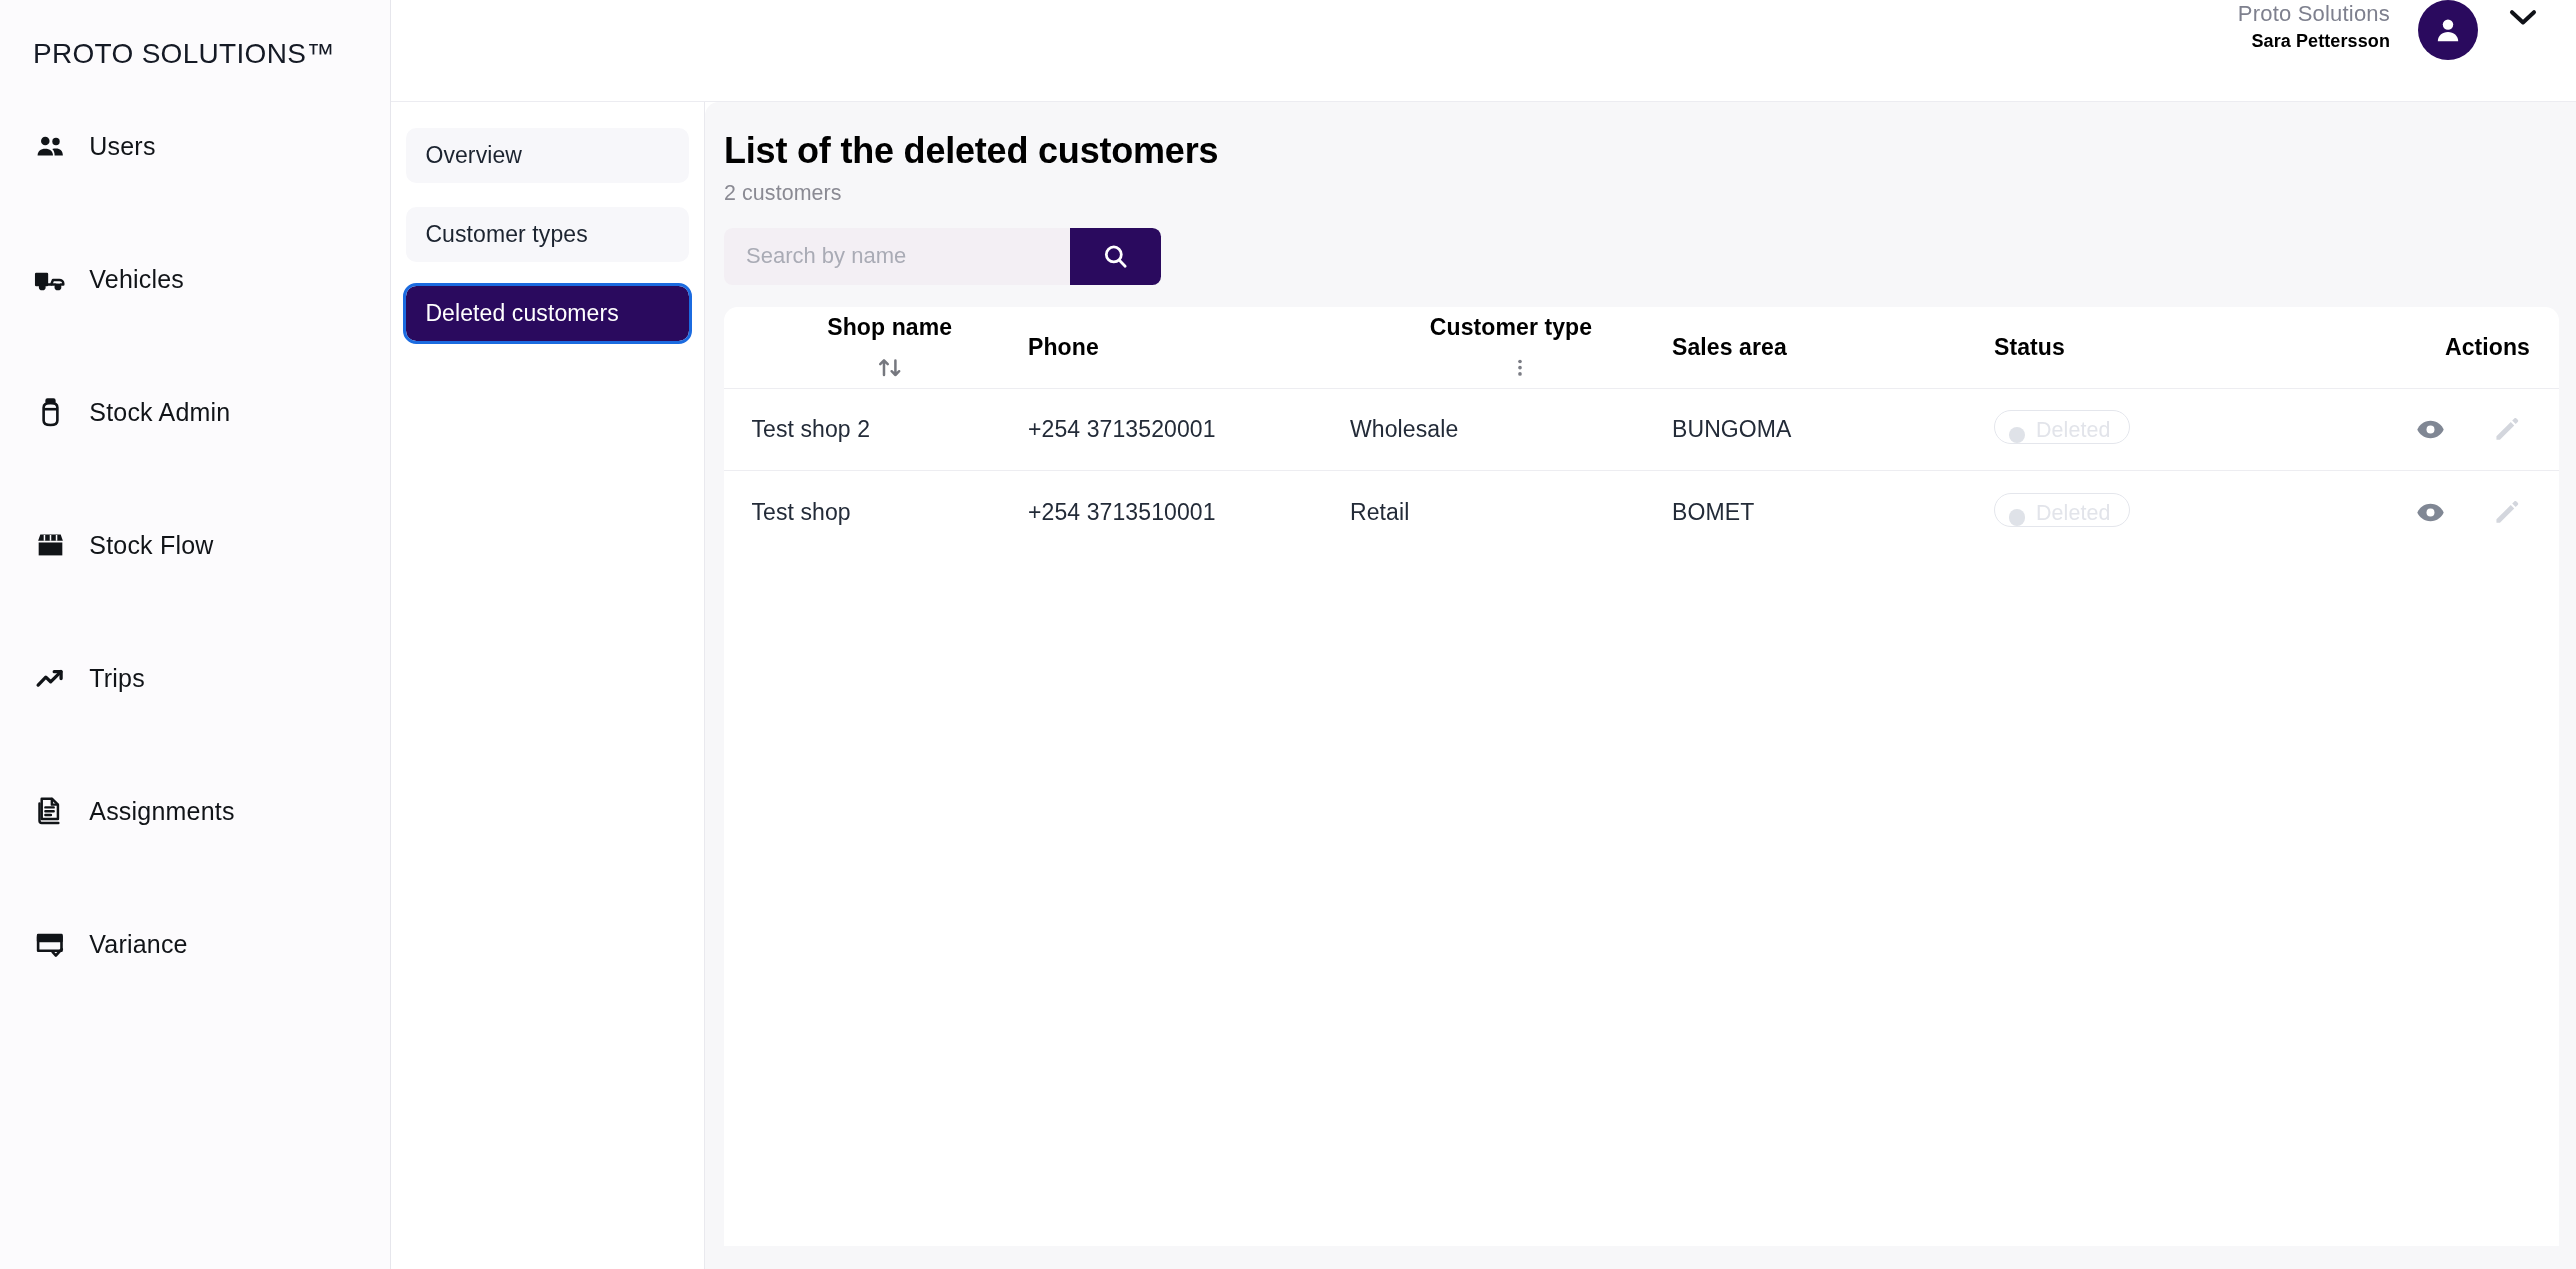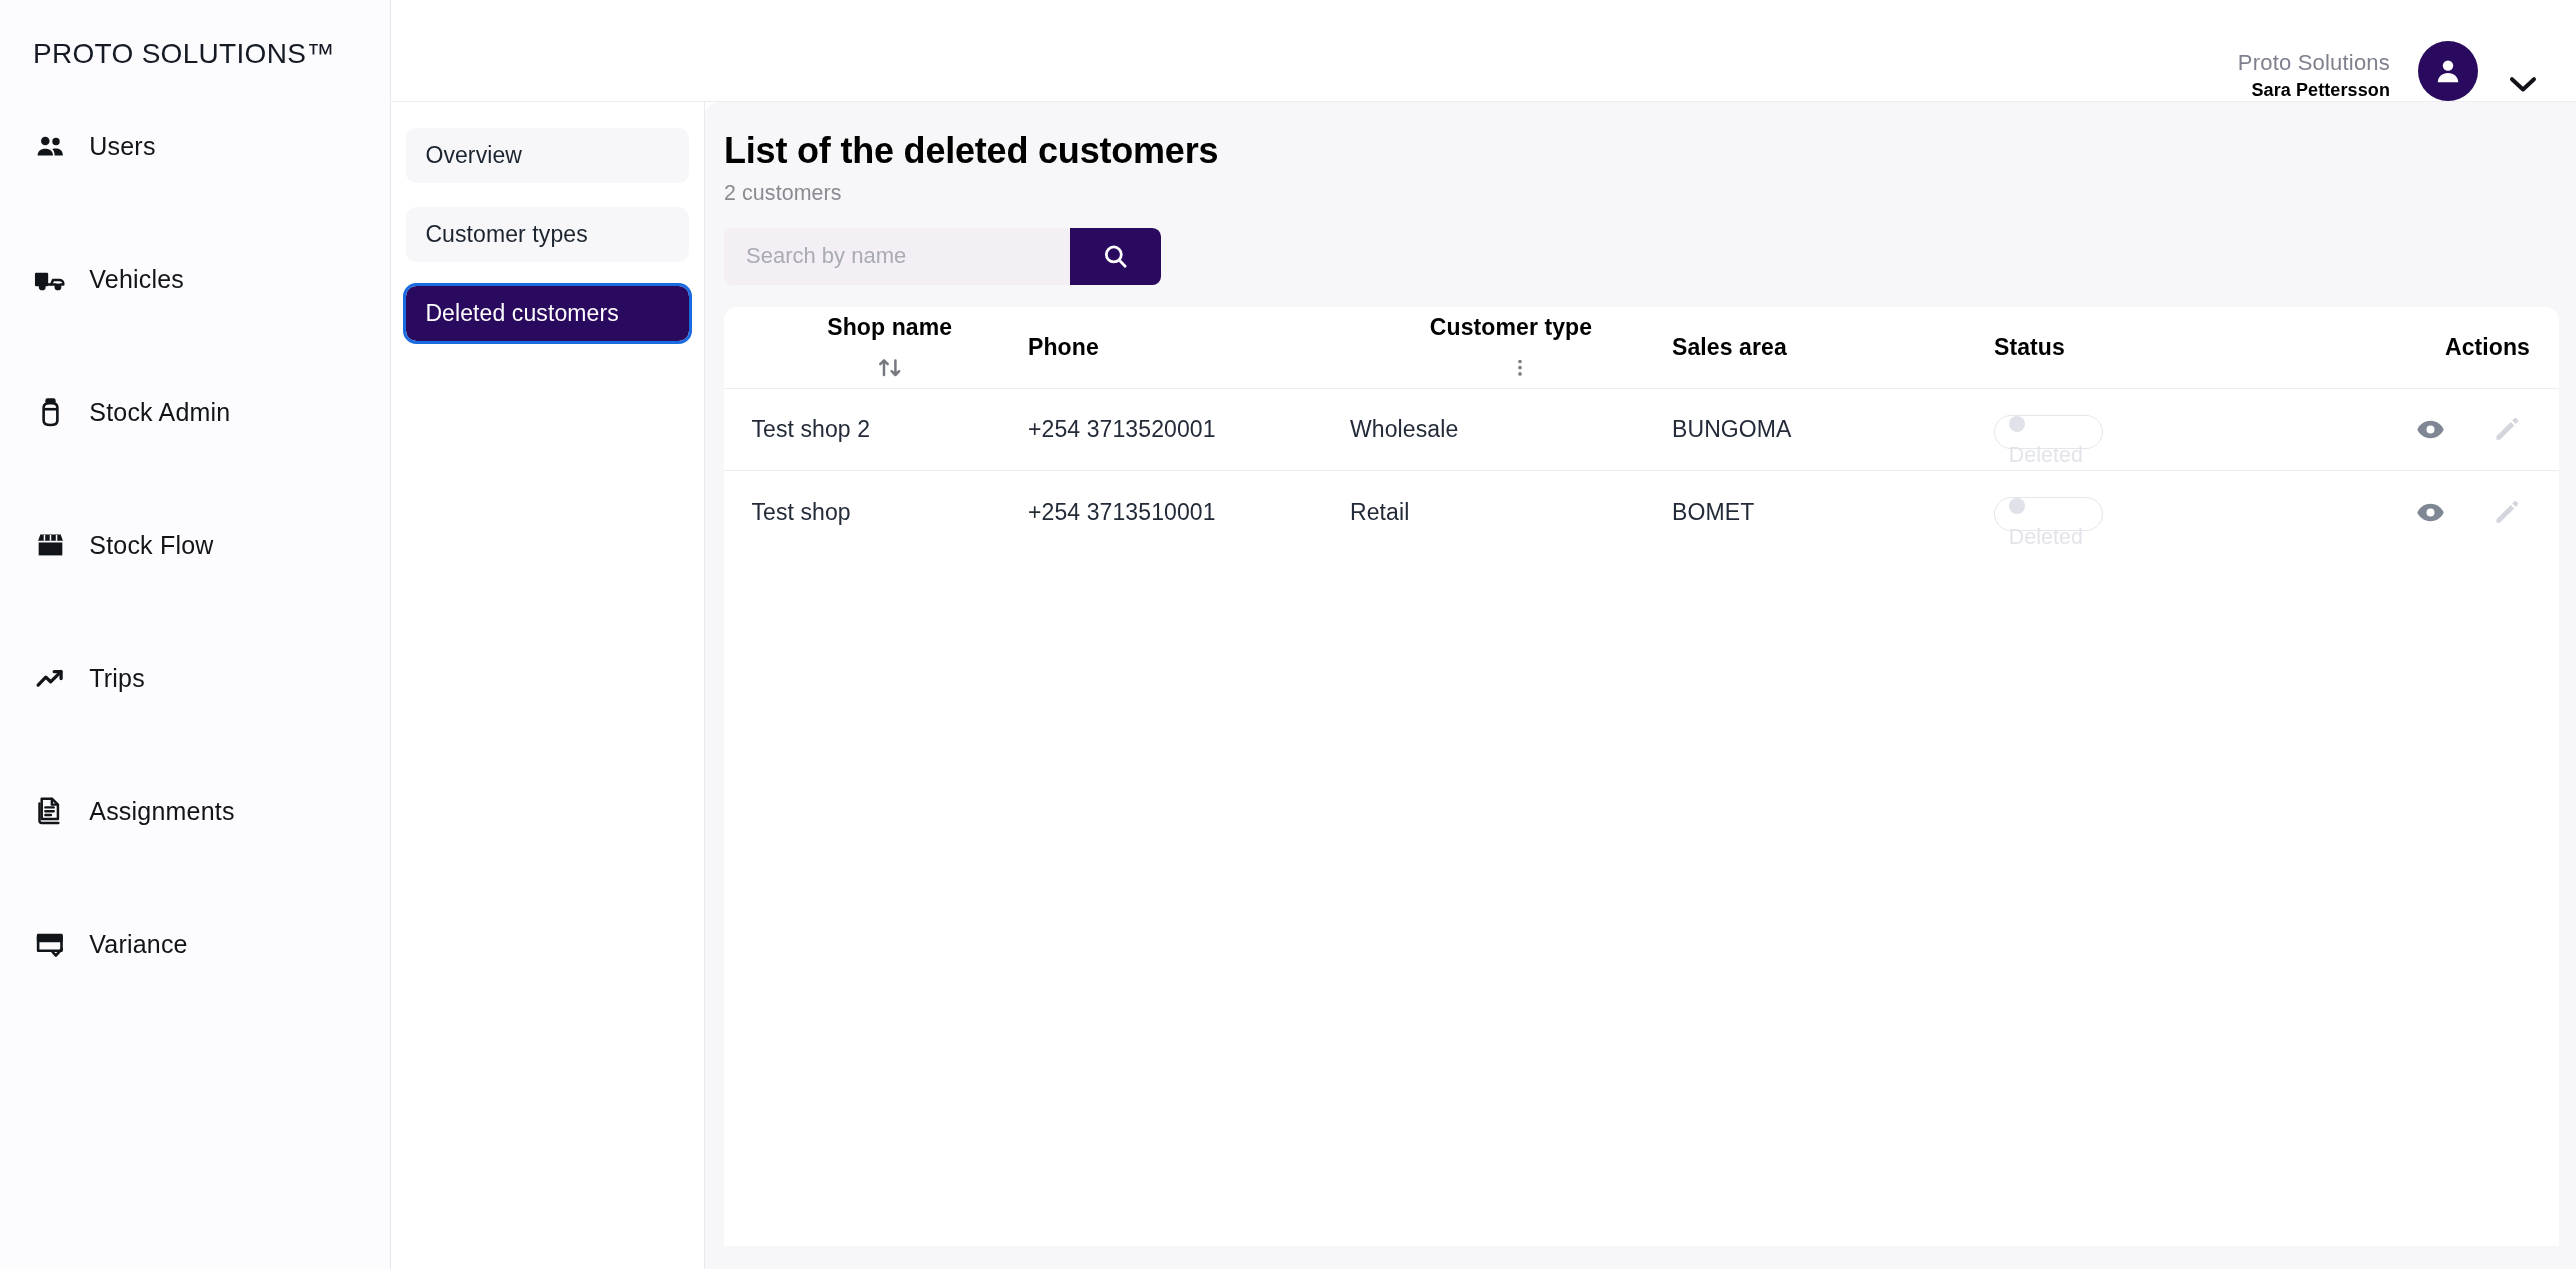--- a/index.html
+++ b/index.html
@@ -87,21 +87,21 @@
     height: 1269px;
     position: relative;
     background: #ffffff;
     overflow: hidden;
   }
 
   
   .topbar {
     height: 101px;
     display: flex;
-    align-items: flex-end;
+    align-items: flex-start;
     justify-content: flex-end;
     padding-right: 36px;
     gap: 28px;
     background: #ffffff;
   }
 
   .user-text { text-align: right; line-height: 1.24; }
   .user-org {
     font-size: 22px;
     color: #7E808E;
@@ -275,29 +275,28 @@
     color: #232B38;
     padding: 0;
     vertical-align: middle;
     letter-spacing: 0.1px;
     white-space: nowrap;
   }
   tbody td.col-shop { padding-left: 27.4px; }
 
   .badge {
     display: inline-flex;
-    align-items: flex-start;
+    align-items: flex-end;
     gap: 11px;
     height: 34px;
     padding: 0 19px 0 13.7px;
     border: 1.7px solid #E4E6EC;
     border-radius: 20.6px;
     font-size: 21.4px;
     color: #E2E4EA;
-    flex-direction: column;
   }
   .badge-dot {
     width: 16.3px; height: 16.3px;
     border-radius: 50%;
     background: #DFE2E8;
     flex: 0 0 16.3px;
   }
 
   .actions-cell { text-align: right; padding-right: 22px; white-space: nowrap; }
   .act {

